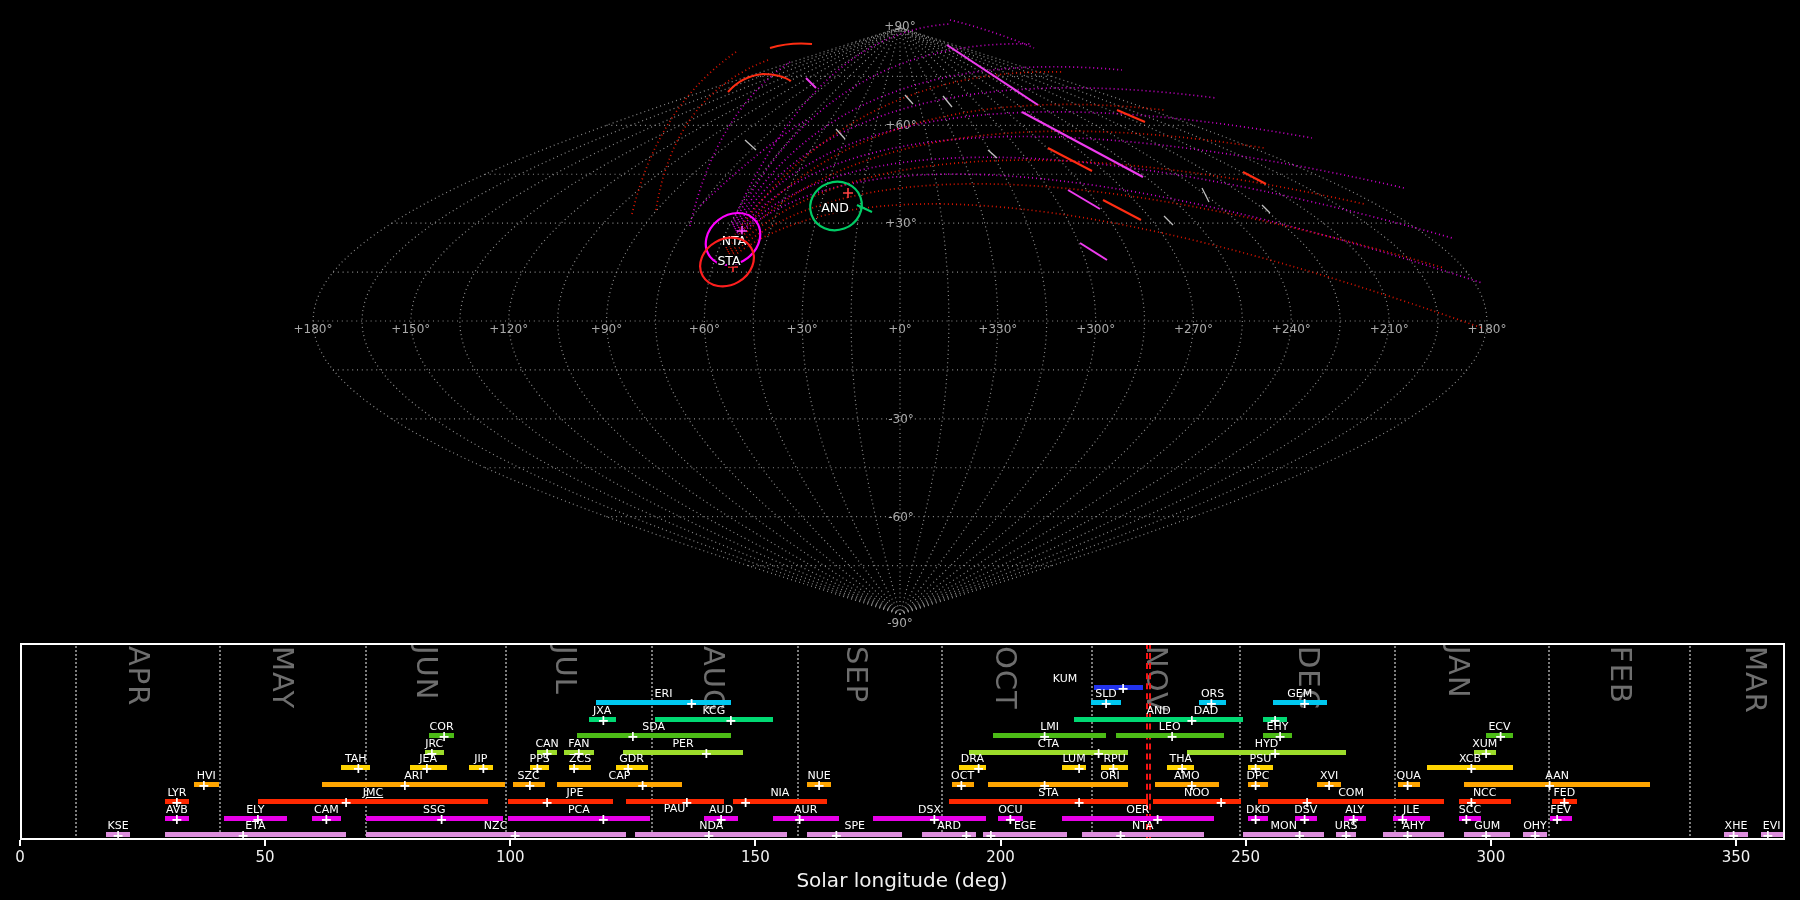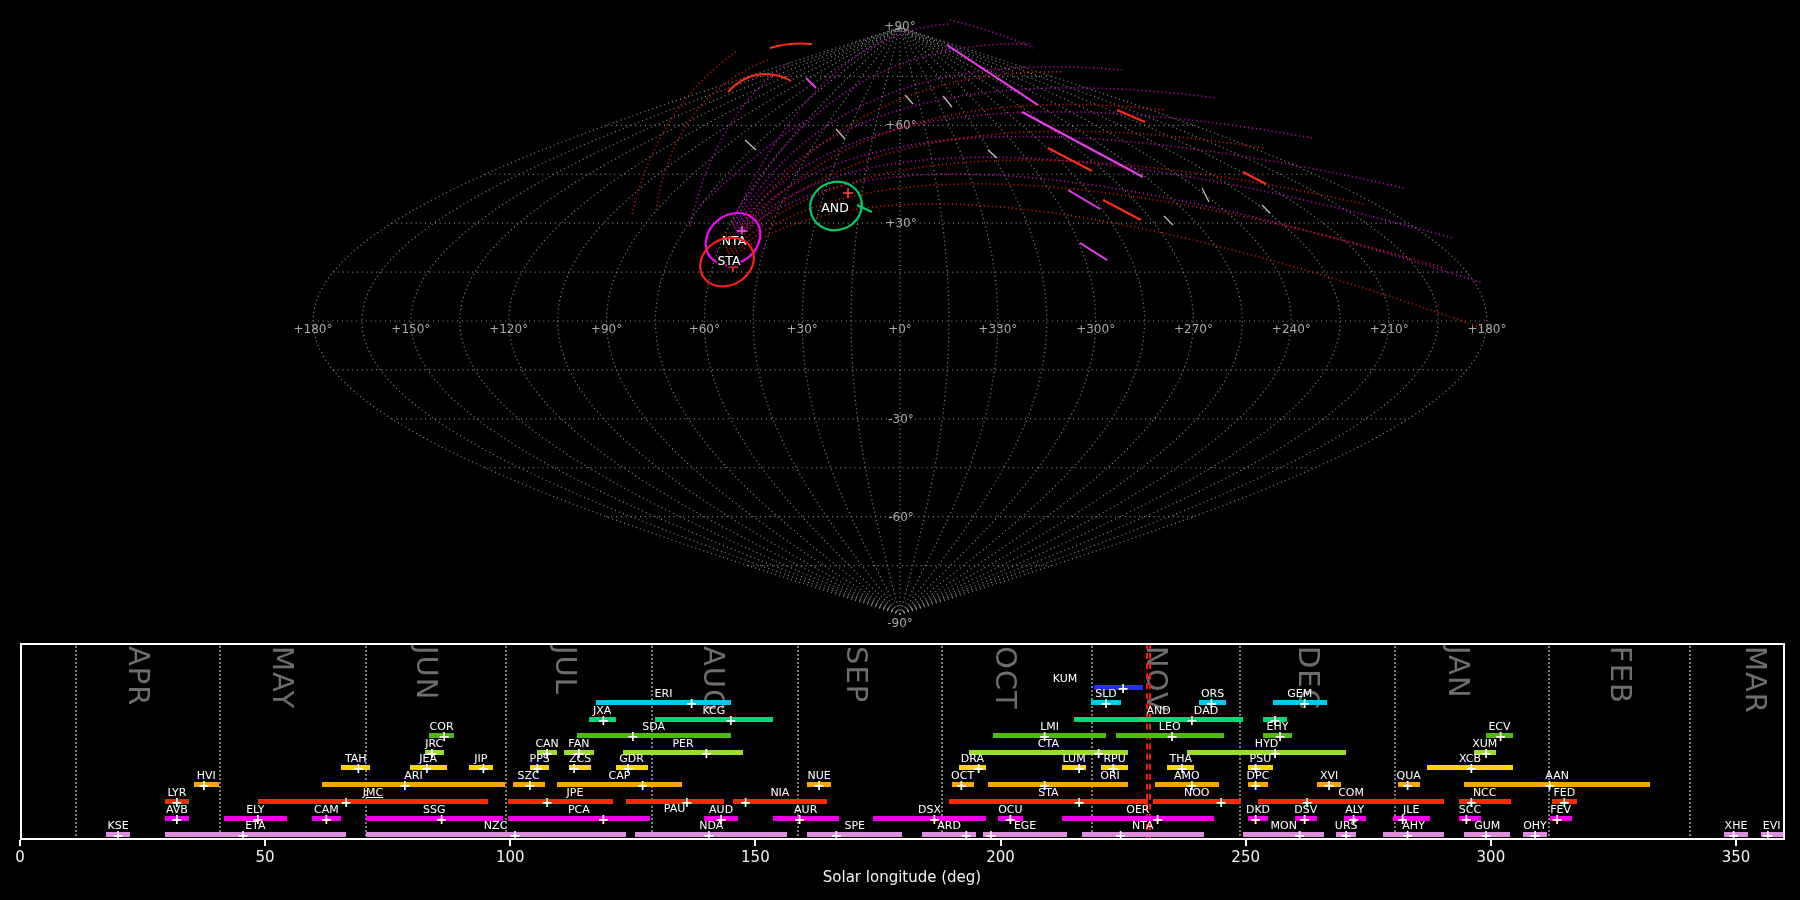--- a/index.html
+++ b/index.html
@@ -15,21 +15,21 @@
   .month{position:absolute;color:#6e6e6e;font-size:29px;letter-spacing:1px;
          transform-origin:0 0;transform:rotate(90deg);white-space:nowrap;}
   .bar{position:absolute;height:5px;}
   .bcode{position:absolute;color:#fff;font-size:11px;white-space:nowrap;
          transform:translateX(-50%);}
   .bpeak{position:absolute;color:#fff;font-size:14px;font-weight:bold;line-height:0;
          transform:translate(-50%,-50%);}
   .tick{position:absolute;width:2px;height:6px;background:#fff;}
   .ticklab{position:absolute;color:#f2f2f2;font-size:15px;transform:translateX(-50%);}
   #xtitle{position:absolute;left:902px;top:868px;transform:translateX(-50%);
-          color:#f2f2f2;font-size:15px;}
+          color:#f2f2f2;font-size:20px;}
 </style>
 </head>
 <body>
 
 <div id="root">
   <svg id="sky" width="1800" height="640" viewBox="0 0 1800 640">
       <line x1="748.0737381629106" y1="565.5825" x2="1051.9262618370894" y2="565.5825" stroke="#8c8c8c" stroke-width="1.2" stroke-dasharray="1 3.8"></line>
       <line x1="606.501" y1="516.6659999999999" x2="1193.499" y2="516.6659999999999" stroke="#8c8c8c" stroke-width="1.2" stroke-dasharray="1 3.8"></line>
       <line x1="484.929733657059" y1="467.7495" x2="1315.070266342941" y2="467.7495" stroke="#8c8c8c" stroke-width="1.2" stroke-dasharray="1 3.8"></line>
       <line x1="391.6448200293421" y1="418.83299999999997" x2="1408.355179970658" y2="418.83299999999997" stroke="#8c8c8c" stroke-width="1.2" stroke-dasharray="1 3.8"></line>

